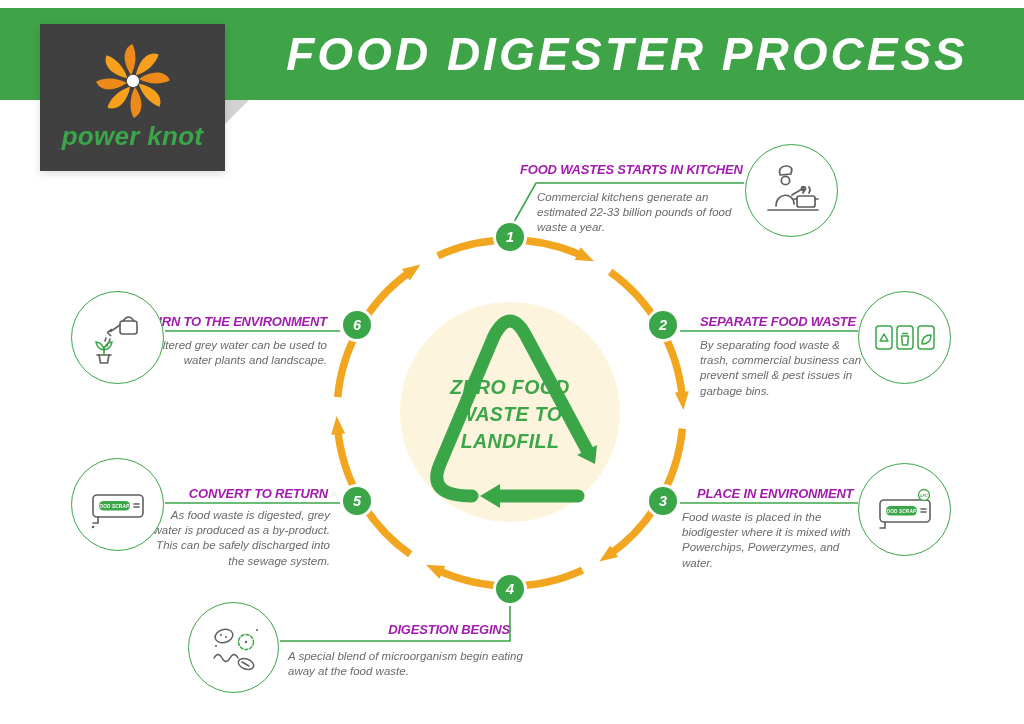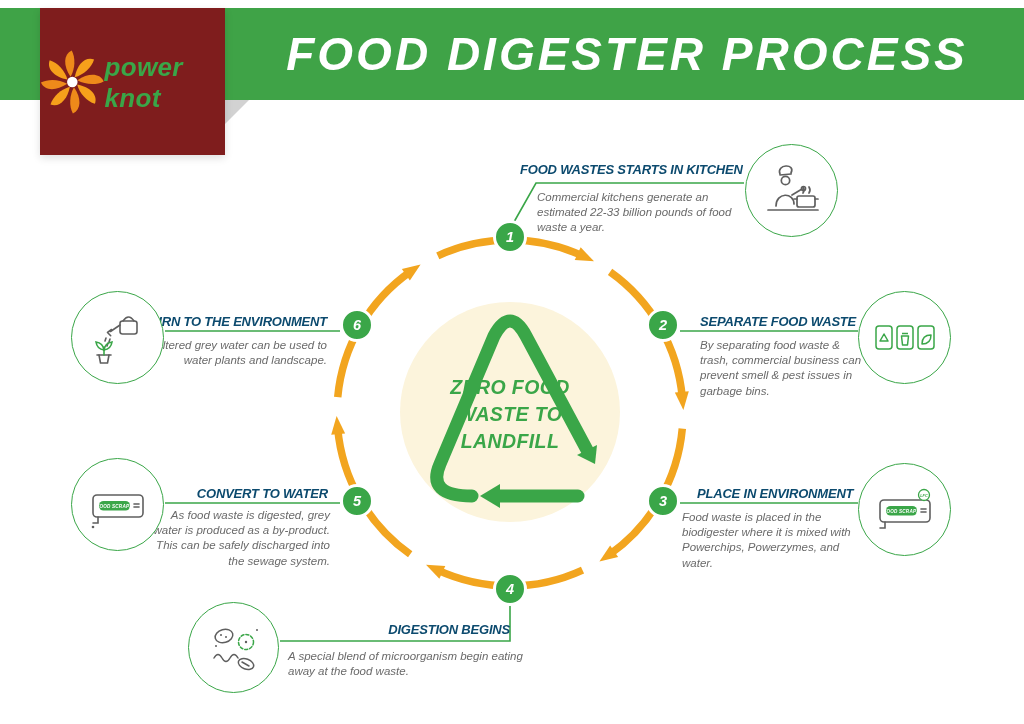--- a/index.html
+++ b/index.html
@@ -4,41 +4,41 @@
 <style>
   html,body{margin:0;padding:0;background:#fff;}
   .canvas{position:relative;width:1024px;height:724px;background:#ffffff;overflow:hidden;
           font-family:"Liberation Sans",sans-serif;font-style:italic;}
   .abs{position:absolute;}
 
   
   .band{position:absolute;left:0;top:8px;width:1024px;height:92px;background:#3fa347;}
   .band-title{margin-left:230px;text-align:center;line-height:92px;color:#ffffff;
               font-weight:700;font-size:46px;letter-spacing:3px;white-space:nowrap;}
-  .logo-box{position:absolute;left:40px;top:8px;width:185px;height:147px;background:#7f1d1d;
-            box-shadow:0 3px 8px rgba(0,0,0,.13);display:flex;flex-direction:row;
+  .logo-box{position:absolute;left:40px;top:24px;width:185px;height:147px;background:#404040;
+            box-shadow:0 3px 8px rgba(0,0,0,.13);display:flex;flex-direction:column;
             align-items:center;justify-content:center;z-index:5;}
   .fold{position:absolute;left:225px;top:100px;width:0;height:0;
         border-top:24px solid #d2d2d2;border-right:24px solid transparent;}
   .brand{margin-top:2px;color:#3aa648;font-weight:700;font-size:26px;letter-spacing:0.3px;}
 
   
   .cream{position:absolute;left:400px;top:302px;width:220px;height:220px;border-radius:50%;
          background:#fcf4dc;}
   .center-msg{position:absolute;left:420px;top:374px;width:180px;text-align:center;
               color:#3aa648;font-weight:700;font-size:19.5px;line-height:27px;letter-spacing:0.4px;}
 
   
   .badge{position:absolute;width:28px;height:28px;border-radius:50%;background:#3aa648;
          border:3px solid #ffffff;color:#fff;font-weight:700;font-size:14.5px;
          display:flex;align-items:center;justify-content:center;
          transform:translate(-50%,-50%);z-index:4;}
 
   
-  .step-title{position:absolute;color:#0c4a6e;font-weight:700;font-size:13px;
+  .step-title{position:absolute;color:#a21caf;font-weight:700;font-size:13px;
               letter-spacing:-0.2px;white-space:nowrap;z-index:3;}
   .step-desc{position:absolute;color:#6a6a6a;font-size:11.5px;line-height:1.32;z-index:3;}
   .ta-r{text-align:right;}
   .ta-c{text-align:left;}
 
   
   .icon-circle{position:absolute;background:#ffffff;border:1.5px solid #3aa648;border-radius:50%;
                display:flex;align-items:center;justify-content:center;box-sizing:border-box;z-index:3;}
 
   svg{display:block;}
@@ -187,21 +187,21 @@
       <g fill="#5f5f5f">
         <circle cx="19" cy="19" r="1"></circle>
         <circle cx="24" cy="21" r="1"></circle>
         <circle cx="44" cy="26" r="1.2"></circle>
         <circle cx="14" cy="30" r="1"></circle>
         <circle cx="55" cy="14" r="1"></circle>
       </g>
     </svg>
   </div>
 
-  <div class="step-title" style="right:696px;top:486px">CONVERT TO WATER</div>
+  <div class="step-title" style="right:696px;top:486px">CONVERT TO RETURN</div>
   <div class="step-desc ta-r" style="right:694px;top:508px;width:185px">As food waste is digested, grey water is produced as a by-product. This can be safely discharged into the sewage system.</div>
   <div class="icon-circle" style="left:71px;top:458px;width:93px;height:93px">
     <svg width="64" height="64" viewBox="0 0 64 64">
       <g stroke="#5f5f5f" stroke-width="1.6" fill="none" stroke-linecap="round">
         <rect x="7" y="22" width="50" height="22" rx="4"></rect>
         <line x1="48" y1="31" x2="53" y2="31"></line>
         <line x1="48" y1="34" x2="53" y2="34"></line>
         <path d="M12,44 L12,50 L7,50"></path>
       </g>
       <circle cx="7" cy="54" r="1.3" fill="#5f5f5f"></circle>

